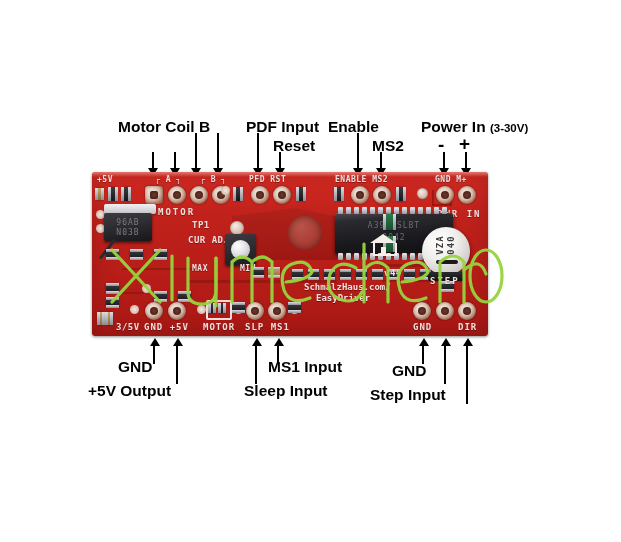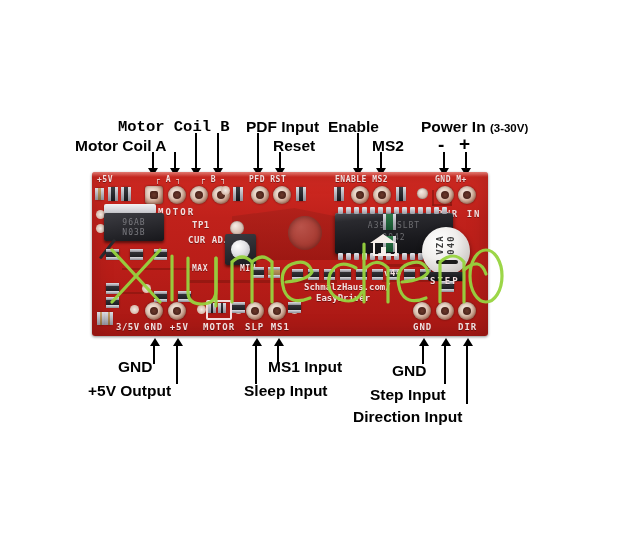--- a/index.html
+++ b/index.html
@@ -58,21 +58,21 @@
 
   .ic{position:absolute;left:243px;top:41px;width:118px;height:41px;border-radius:2px;
       background:linear-gradient(175deg,#4a4a50 0%,#2a2a2f 18%,#1a1a1e 62%,#101013 100%);
       box-shadow:0 2px 4px rgba(0,0,0,.6), inset 0 1px 0 rgba(255,255,255,.12);}
   .ic .ictxt{position:absolute;width:100%;text-align:center;color:#6e6e72;
       font-family:"DejaVu Sans Mono",monospace;font-size:8px;letter-spacing:1px;}
   .icpins{position:absolute;display:flex;gap:3px;}
   .icpins i{display:block;width:5px;height:7px;
       background:linear-gradient(180deg,#e8e8ee,#9a9aa3);border-radius:1px;}
 
-  .reg{position:absolute;left:12px;top:41px;width:60px;height:28px;border-radius:2px;
+  .reg{position:absolute;left:12px;top:41px;width:48px;height:28px;border-radius:2px;
       background:linear-gradient(170deg,#3d3d43,#17171b);
       box-shadow:0 2px 3px rgba(0,0,0,.55);}
   .reg .rt{position:absolute;width:100%;text-align:center;color:#7b7b80;
       font-family:"DejaVu Sans Mono",monospace;font-size:8px;letter-spacing:1px;}
   .regtab{position:absolute;left:12px;top:32px;width:52px;height:10px;border-radius:2px;
       background:linear-gradient(180deg,#f2f2f4,#c2c2c8);box-shadow:0 1px 2px rgba(0,0,0,.4);}
 
   .pot{position:absolute;left:133px;top:62px;width:31px;height:31px;border-radius:2px;
       background:linear-gradient(165deg,#3c3c42,#1b1b20);box-shadow:0 2px 3px rgba(0,0,0,.55);}
   .pot:after{content:"";position:absolute;left:6px;top:6px;width:19px;height:19px;border-radius:50%;
@@ -111,22 +111,21 @@
   
   .wm{position:absolute;left:0;top:0;width:621px;height:542px;pointer-events:none;}
   .wm svg{position:absolute;left:0;top:0;}
 </style>
 </head>
 <body>
 
 <div id="stage">
 
 
-  <div class="lab" style="left:75px;top:137px;">Motor Coil A</div>
-  <div class="lab" style="left:118px;top:118px;font-family:Liberation Mono, monospace;">Motor Coil B</div>
+  <div class="lab" style="left:118px;top:118px;">Motor Coil B</div>
   <div class="lab" style="left:246px;top:118px;">PDF Input</div>
   <div class="lab" style="left:273px;top:137px;">Reset</div>
   <div class="lab" style="left:328px;top:118px;">Enable</div>
   <div class="lab" style="left:372px;top:137px;">MS2</div>
   <div class="lab" style="left:421px;top:118px;">
     <span>Power In </span><span class="small">(3-30V)</span>
   </div>
   <div class="lab sym" style="left:438px;top:134px;">-</div>
   <div class="lab sym" style="left:459px;top:133px;">+</div>
 
@@ -376,15 +375,14 @@
 
   <div class="arrowhead up" style="left:463px;top:338px;"></div>
   <div class="arrowline" style="left:466px;top:346px;height:58px;"></div>
 
   <div class="lab" style="left:118px;top:358px;">GND</div>
   <div class="lab" style="left:88px;top:382px;">+5V Output</div>
   <div class="lab" style="left:268px;top:358px;">MS1 Input</div>
   <div class="lab" style="left:244px;top:382px;">Sleep Input</div>
   <div class="lab" style="left:392px;top:362px;">GND</div>
   <div class="lab" style="left:370px;top:386px;">Step Input</div>
-  <div class="lab" style="left:353px;top:408px;">Direction Input</div>
 
 </div>
 
 </body></html>

